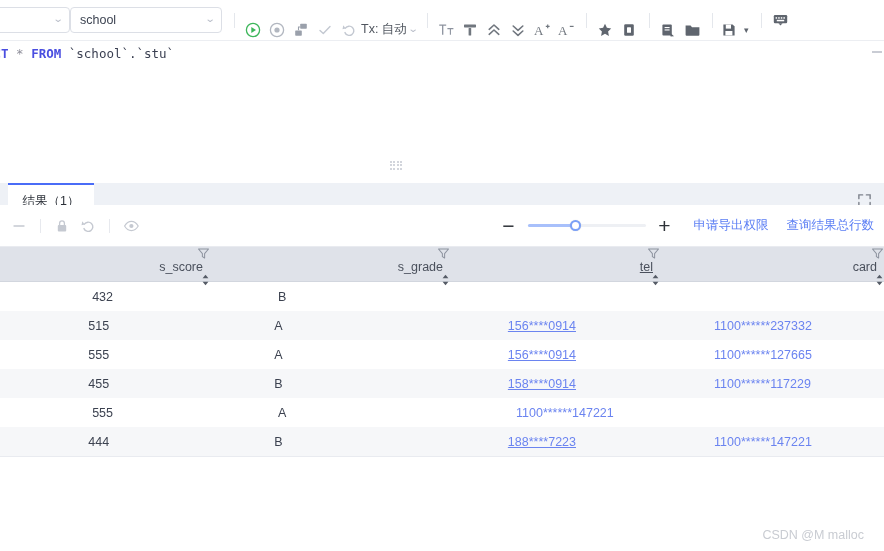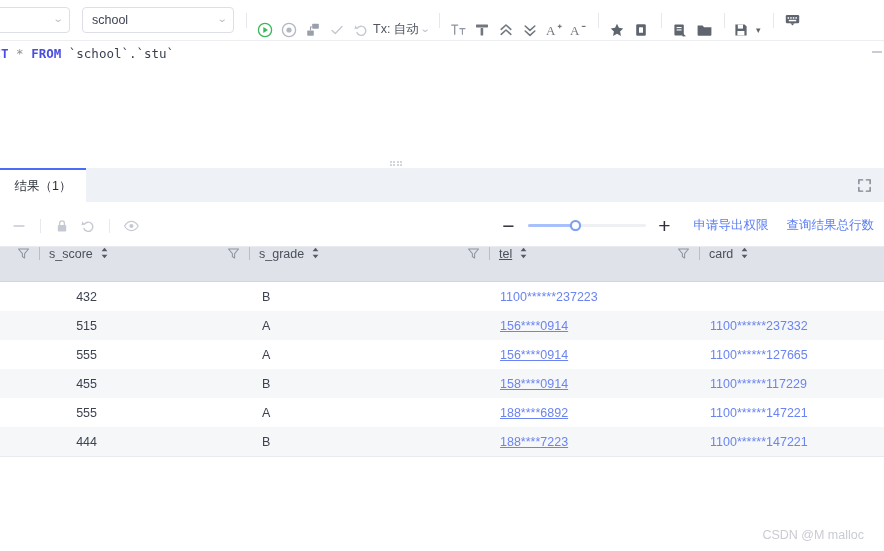--- a/index.html
+++ b/index.html
@@ -43,21 +43,20 @@
     font-size: 12.5px;
     color: #3d4452;
     background: #fff;
   }
   .select-box.first {
     width: 84px;
     margin-left: -14px;
   }
   .select-box.second {
     width: 152px;
-    margin-left: 12px;
   }
   .caret {
     color: #b9bec9;
     font-size: 10px;
     line-height: 1;
     transform: scaleX(1.35) translateY(-1px);
   }
 
   .tb-group {
     display: flex;
@@ -130,26 +129,27 @@
     grid-template-rows: repeat(3, 2px);
     gap: 1.5px;
     align-content: center;
     justify-content: center;
     cursor: row-resize;
   }
   .split-handle i { background: #c3c7d0; border-radius: 50%; width: 2px; height: 2px; display:block; }
 
   .tabbar {
     position: absolute;
-    top: 168px; left: 0;
+    top: 183px; left: 0;
     width: 884px;
     height: 34px;
     background: #eef1f6;
     display: flex;
     align-items: stretch;
+    padding-left: 8px;
   }
   .tab {
     width: 86px;
     background: #ffffff;
     border-top: 2px solid #4a6cf7;
     display: flex;
     align-items: center;
     justify-content: center;
     font-size: 12.5px;
     color: #2b3038;
@@ -256,27 +256,28 @@
     background: #ffffff;
   }
   .grid-header {
     display: flex;
     height: 35px;
     background: #dfe2e9;
     border-bottom: 1px solid #d2d6de;
   }
   .hcell {
     display: flex;
-    align-items: flex-start;
+    align-items: flex-end;
     height: 100%;
-    padding-left: 17px;
+    padding-left: 10px;
     font-size: 12.5px;
     color: #4a505c;
     position: relative;
     cursor: pointer;
+    flex-direction: column;
   }
   .hcell .funnel { color: #8d939f; display: flex; align-items: center; }
   .hcell .hsep {
     width: 1px; height: 13px;
     background: #b9bec8;
     margin: 0 9px;
   }
   .hcell .hname { margin-right: 7px; }
   .sorter {
     display: flex;
@@ -284,20 +285,21 @@
     gap: 1px;
     color: #555b66;
     line-height: 0;
   }
 
   .row {
     display: flex;
     height: 29px;
     align-items: center;
     font-size: 12.5px;
+    padding-left: 16px;
   }
   .row.odd  { background: #ffffff; }
   .row.even { background: #f6f7f9; }
   .cell { height: 100%; display: flex; align-items: center; }
   .cell.num  { color: #3c4250; justify-content: flex-end; padding-right: 0; }
   .cell.text { color: #3c4250; }
   .cell.mask { color: #6b84f0; }
 
   
   .c-score { width: 210px; }
@@ -654,23 +656,20 @@
       </div>
     </div>
 
     <div class="row odd">
       <div class="cell num c-score">
           <span class="inner">432</span>
         </div>
       <div class="cell text c-grade">
           <span class="inner">B</span>
         </div>
-      <div class="cell mask c-card">
-          <span class="inner">1100******237223</span>
-        </div>
     </div>
 
     <div class="row even">
       <div class="cell num c-score">
           <span class="inner">515</span>
         </div>
       <div class="cell text c-grade">
           <span class="inner">A</span>
         </div>
       <div class="cell mask c-tel">
@@ -711,23 +710,20 @@
         </div>
     </div>
 
     <div class="row odd">
       <div class="cell num c-score">
           <span class="inner">555</span>
         </div>
       <div class="cell text c-grade">
           <span class="inner">A</span>
         </div>
-      <div class="cell mask c-tel">
-          <span class="inner">188****6892</span>
-        </div>
       <div class="cell mask c-card">
           <span class="inner">1100******147221</span>
         </div>
     </div>
 
     <div class="row even">
       <div class="cell num c-score">
           <span class="inner">444</span>
         </div>
       <div class="cell text c-grade">

